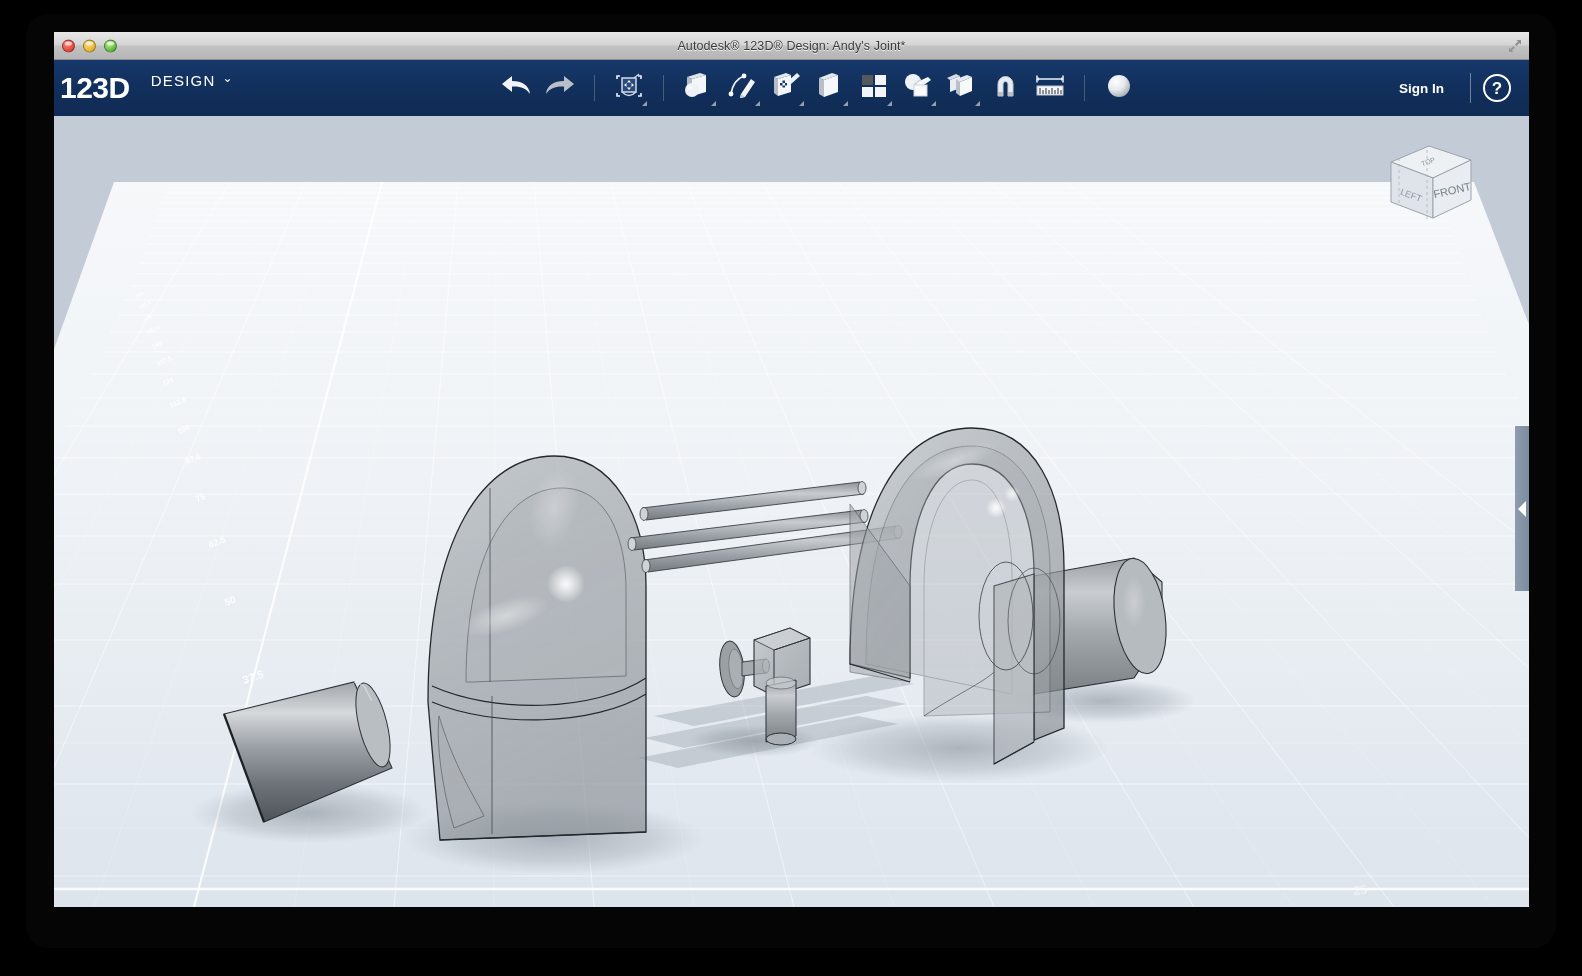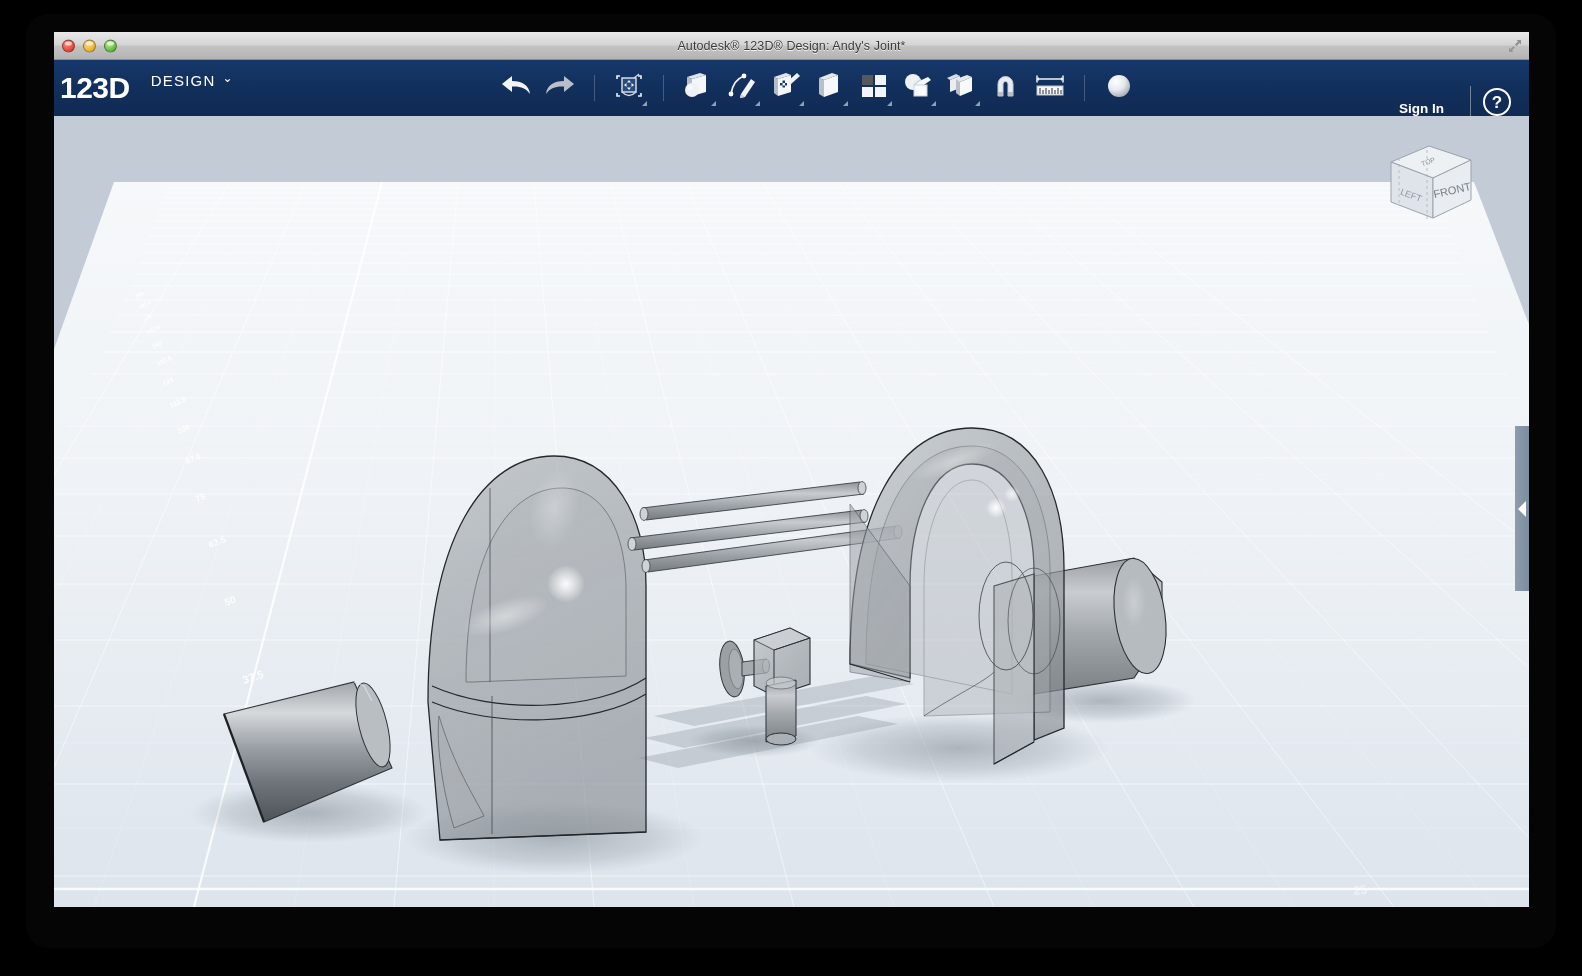--- a/index.html
+++ b/index.html
@@ -157,21 +157,21 @@
     height: 26px;
     background: rgba(255,255,255,.22);
     margin: 0 12px;
   }
 
   .right-tools {
     position: absolute;
     right: 18px; top: 0;
     height: 56px;
     display: flex;
-    align-items: flex-end;
+    align-items: center;
     gap: 0;
   }
   .signin {
     color: #fff;
     font-size: 13.5px;
     font-weight: 700;
     cursor: pointer;
     padding: 0 14px;
     white-space: nowrap;
   }

